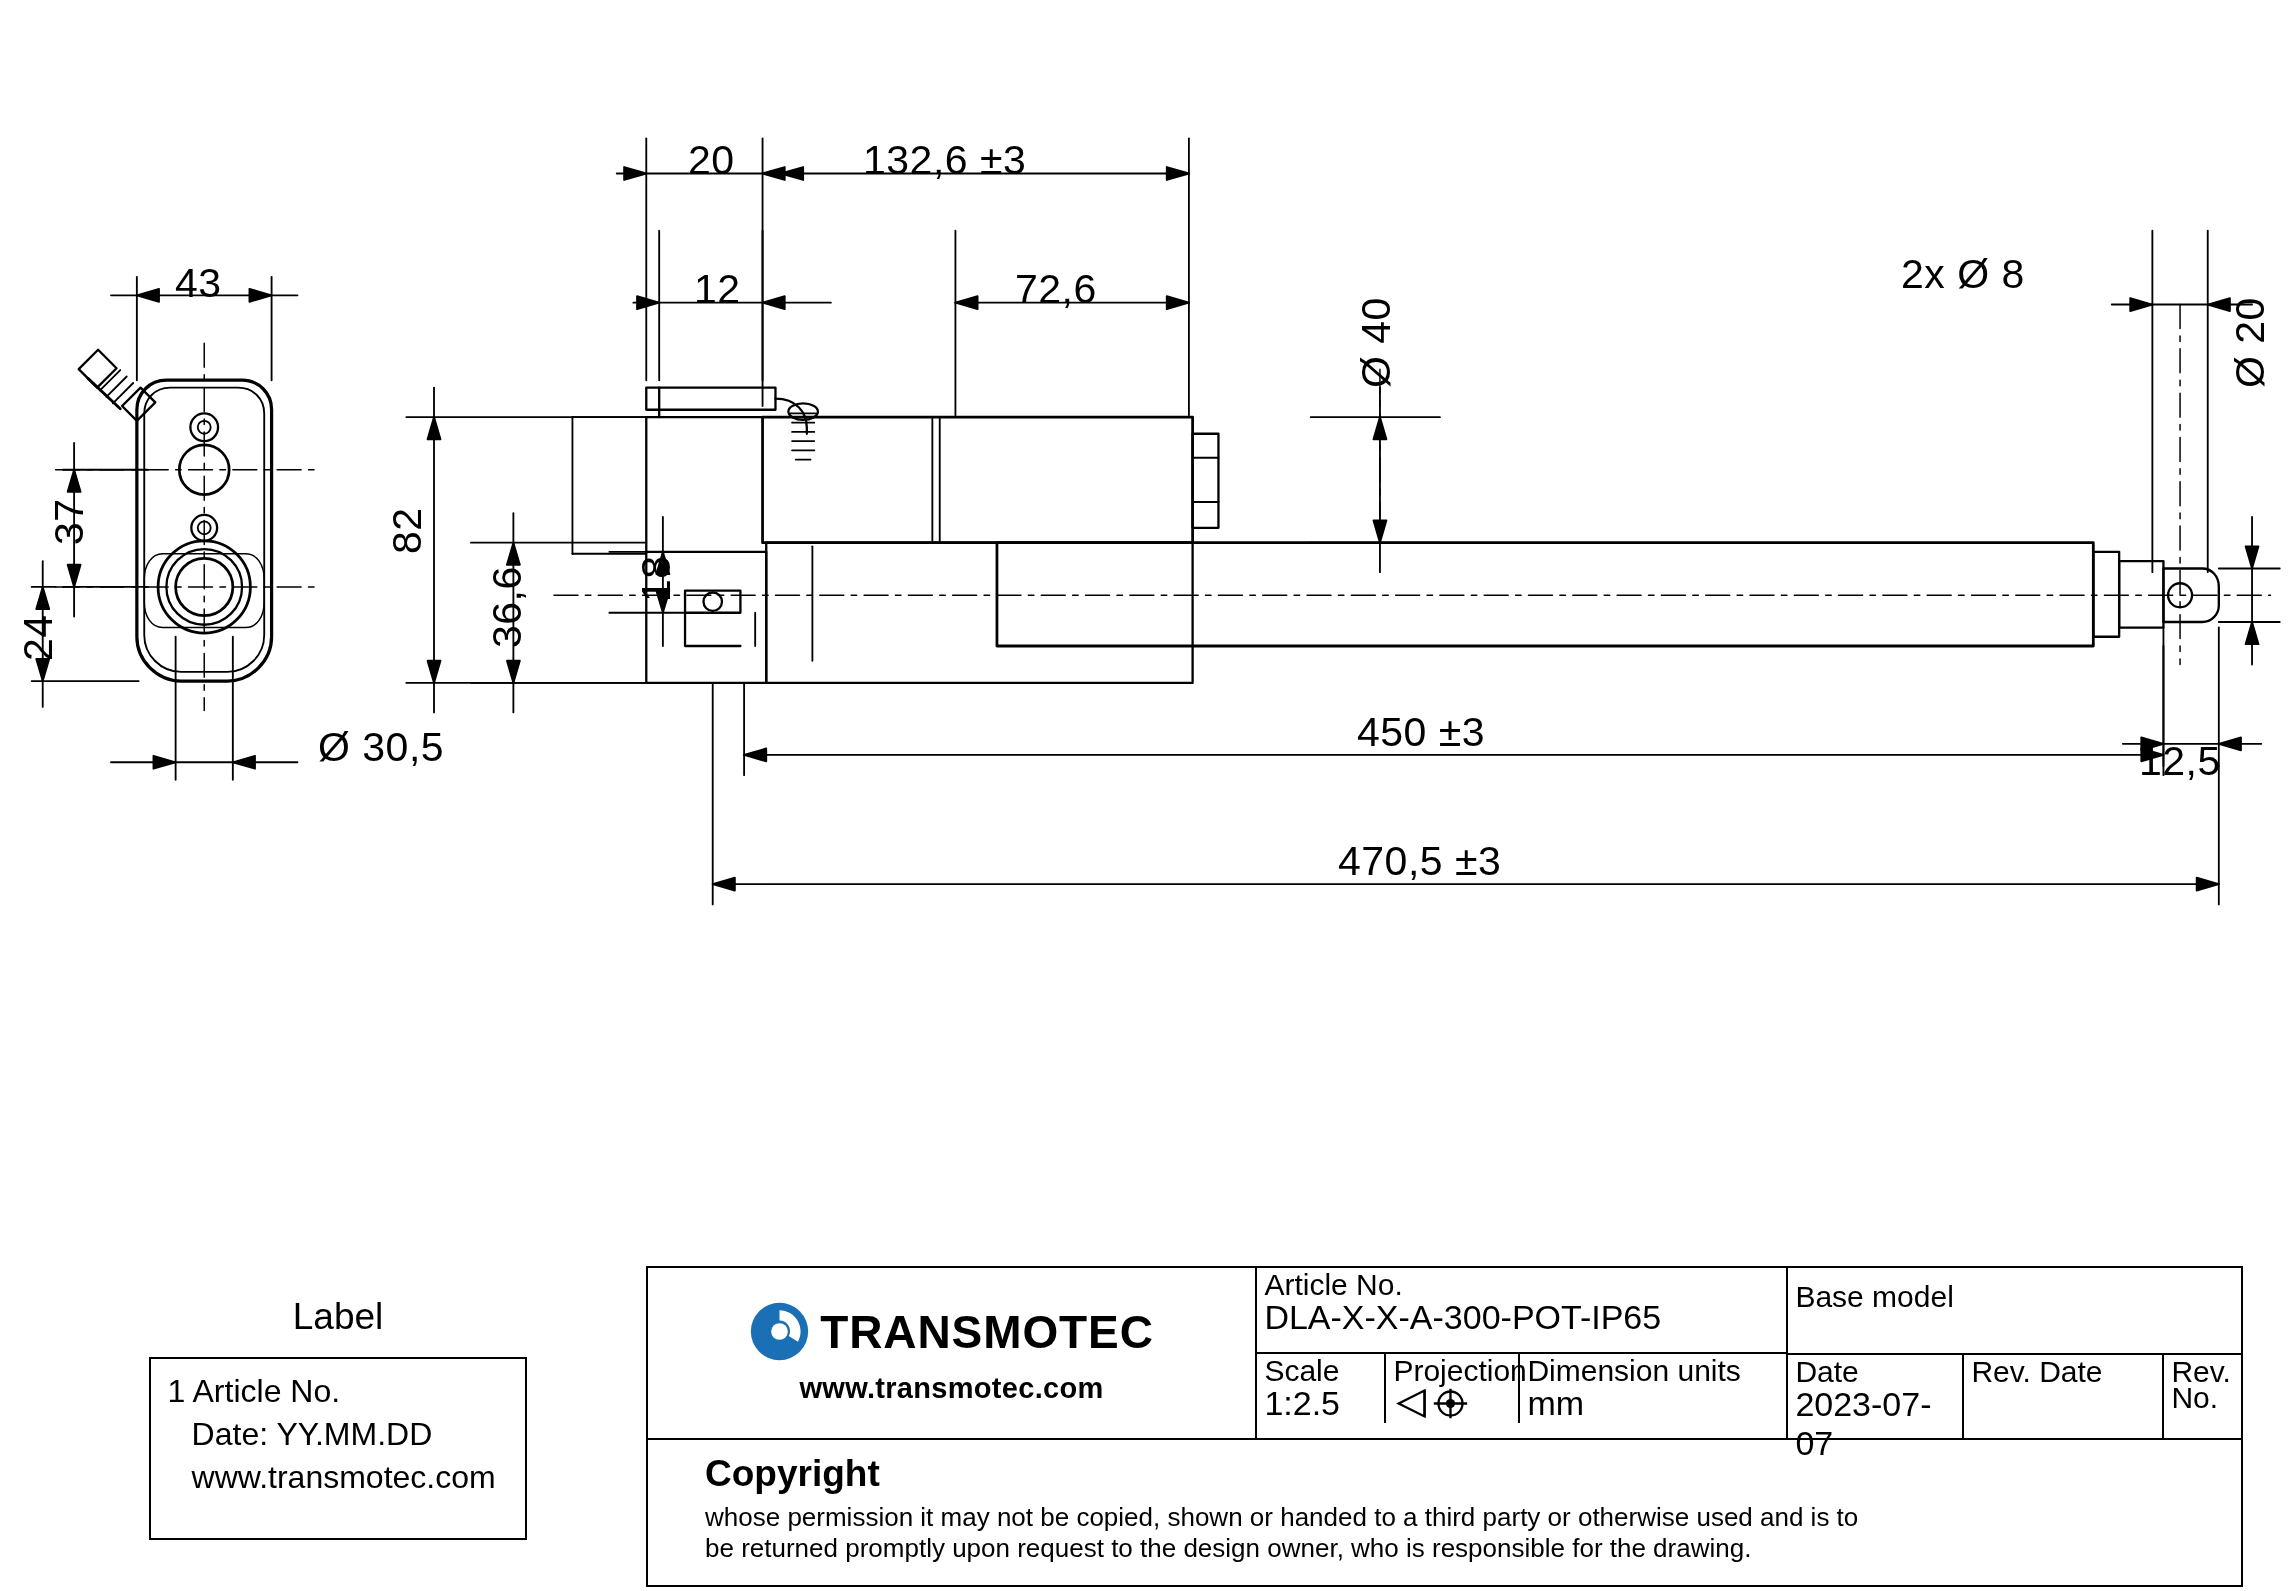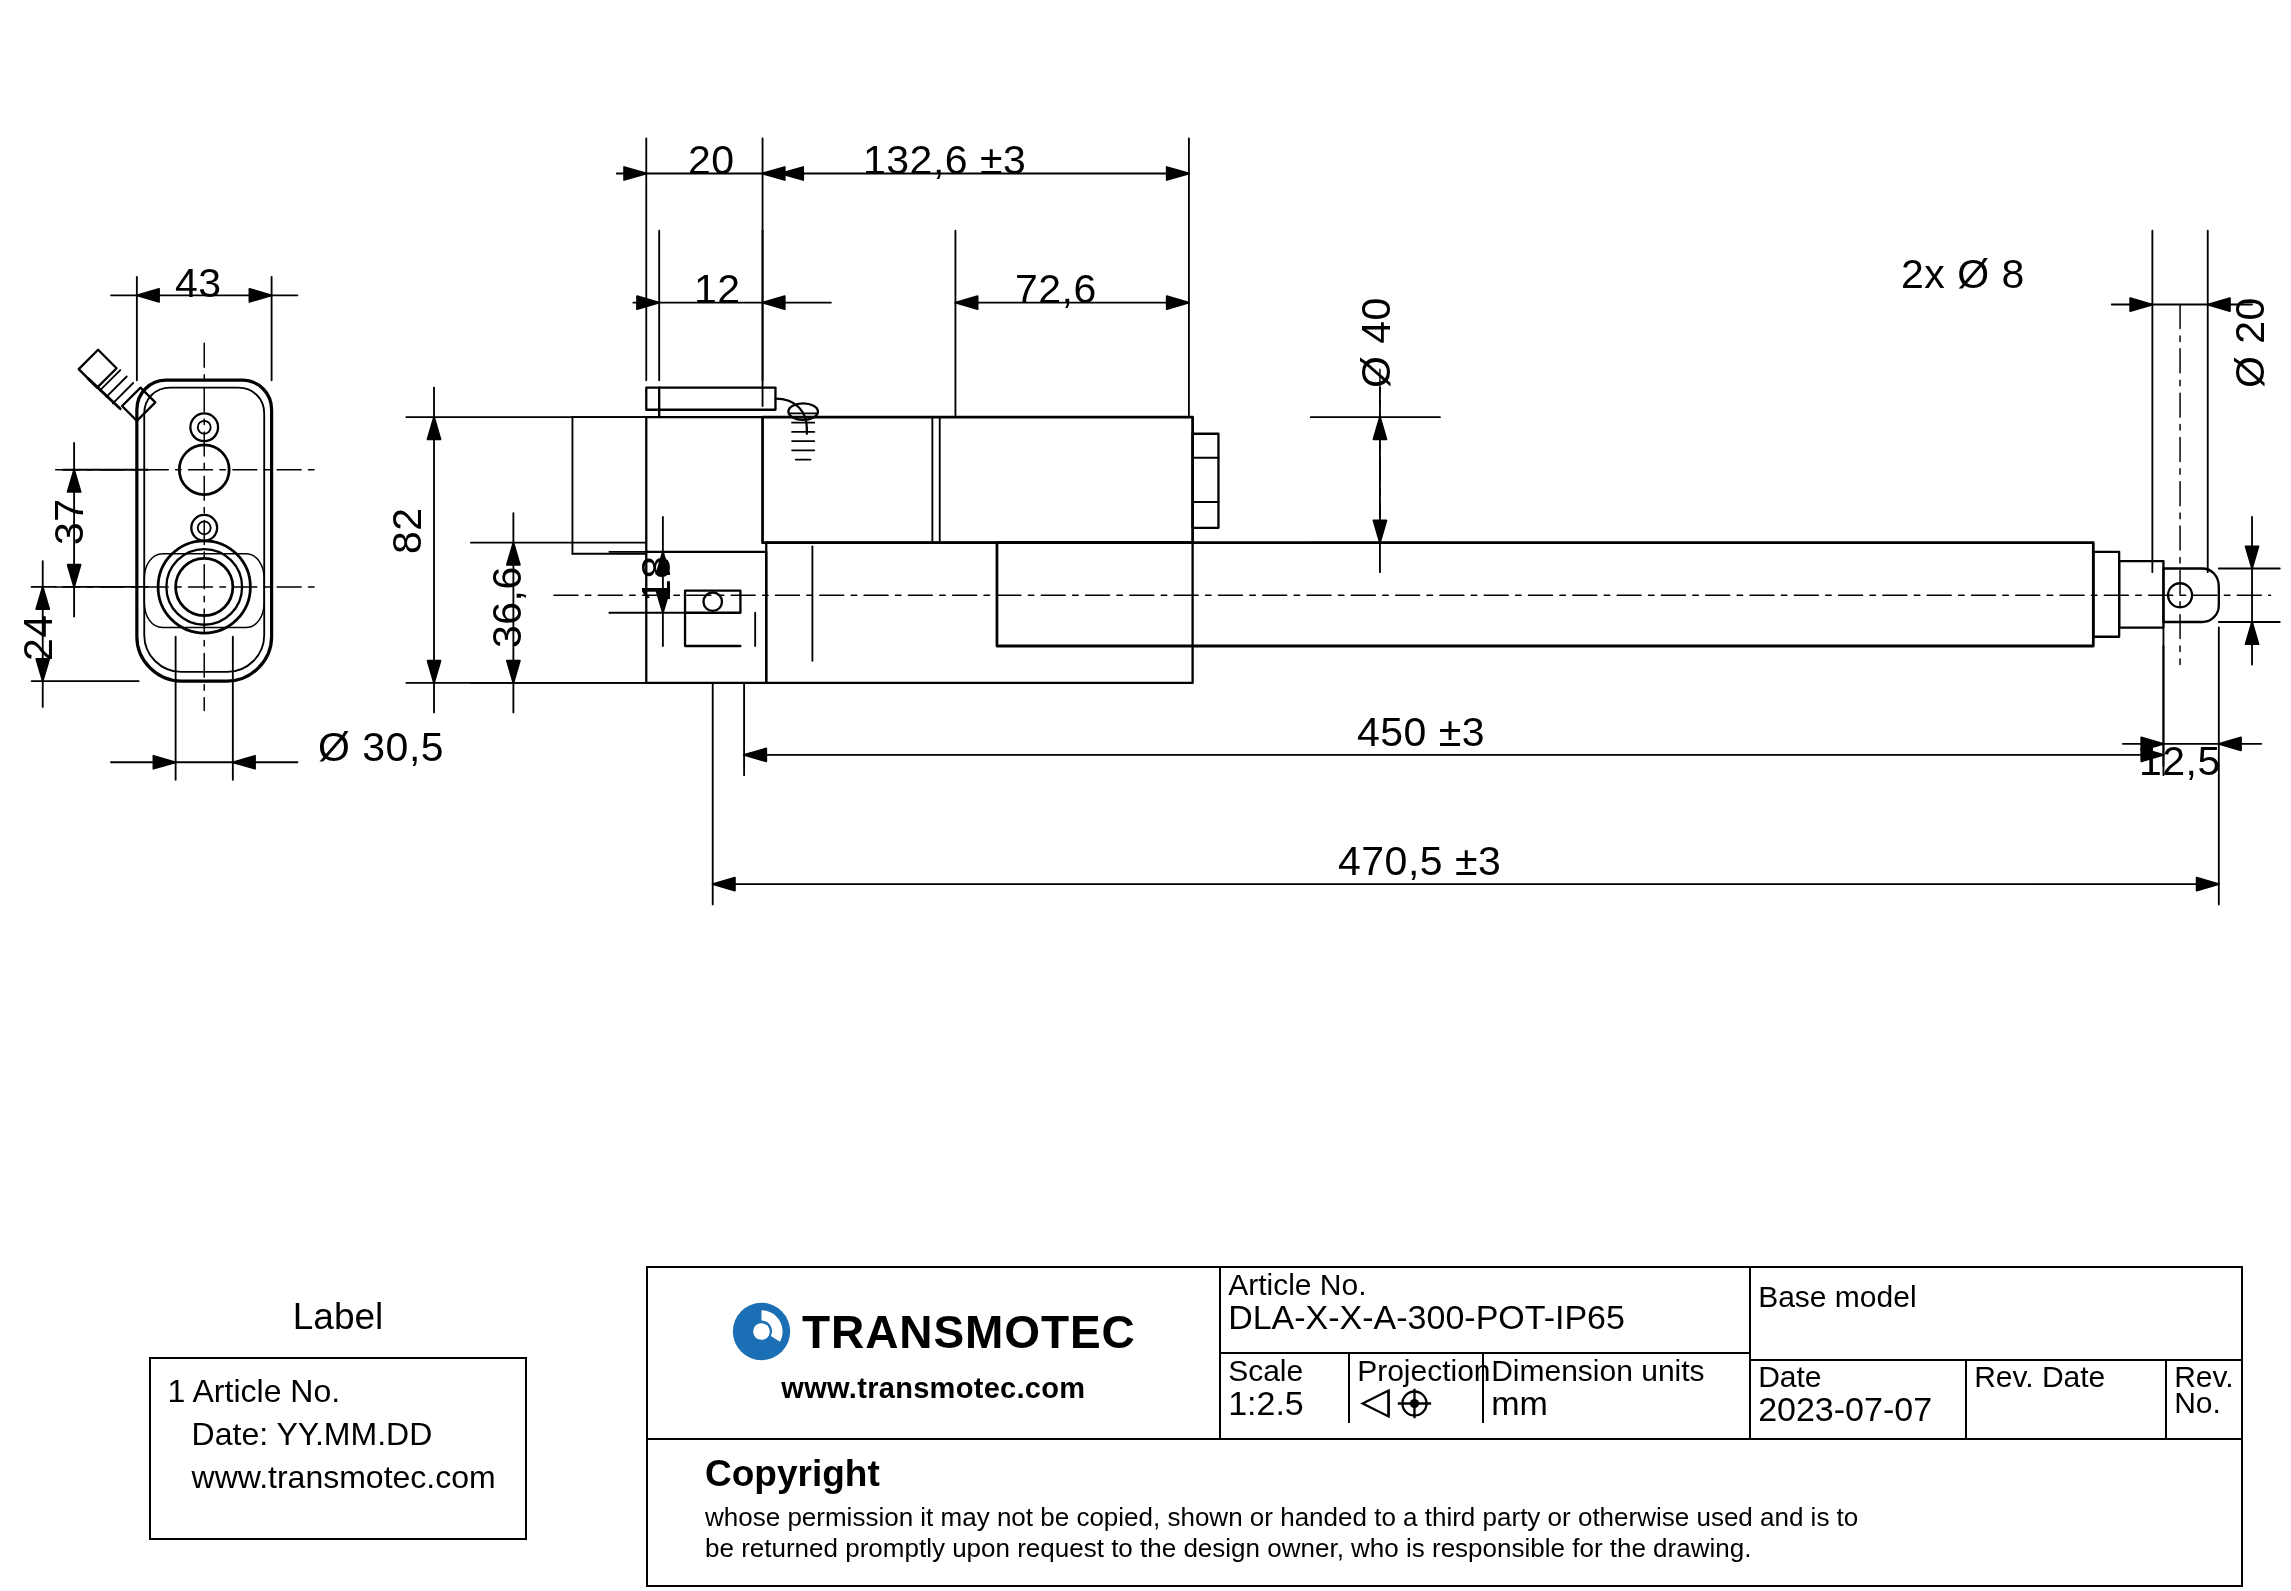--- a/index.html
+++ b/index.html
@@ -142,21 +142,21 @@
     height: 86px;
     border-bottom: 2.8px solid #000;
     box-sizing: border-box;
     padding: 3.7px 7.4px;
   }
   .tb-rrow {
     height: 83px;
     display: flex;
   }
   .tb-date {
-    width: 216px;
+    width: 176px;
     border-right: 2.8px solid #000;
     box-sizing: border-box;
     padding: 3.7px 7.4px;
   }
   .tb-revdate {
     width: 200px;
     border-right: 2.8px solid #000;
     box-sizing: border-box;
     padding: 3.7px 7.4px;
   }

